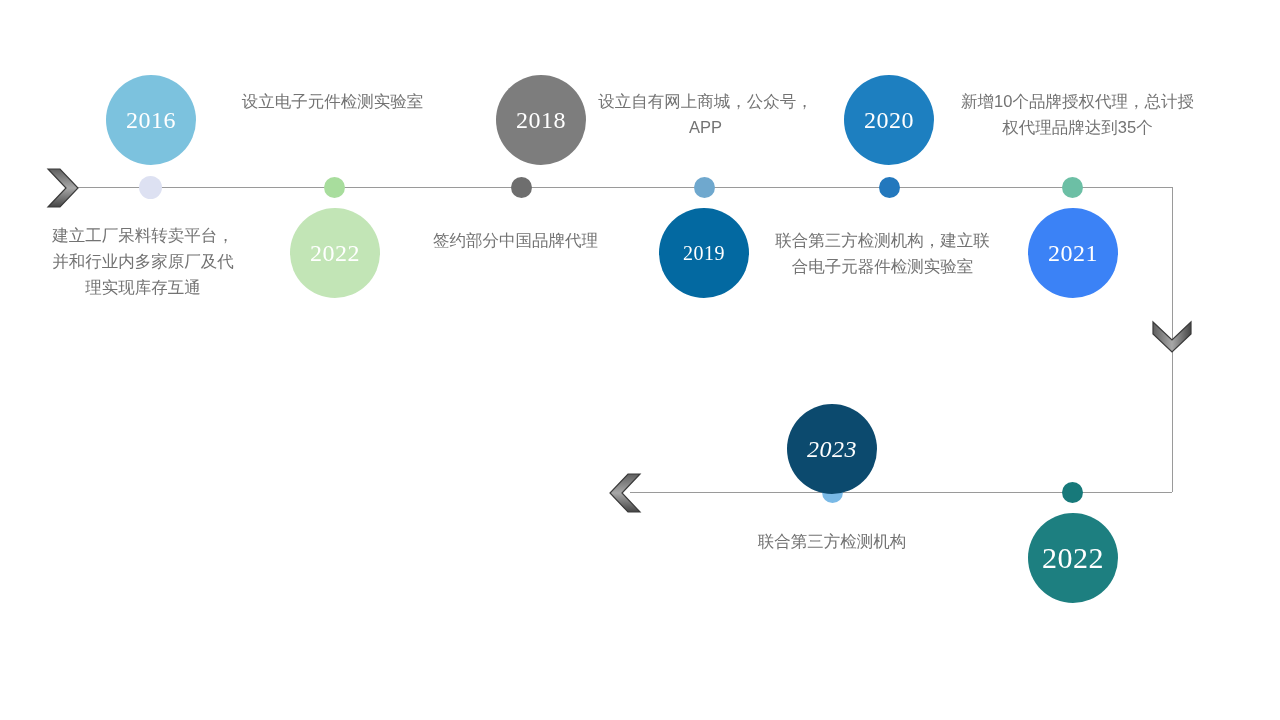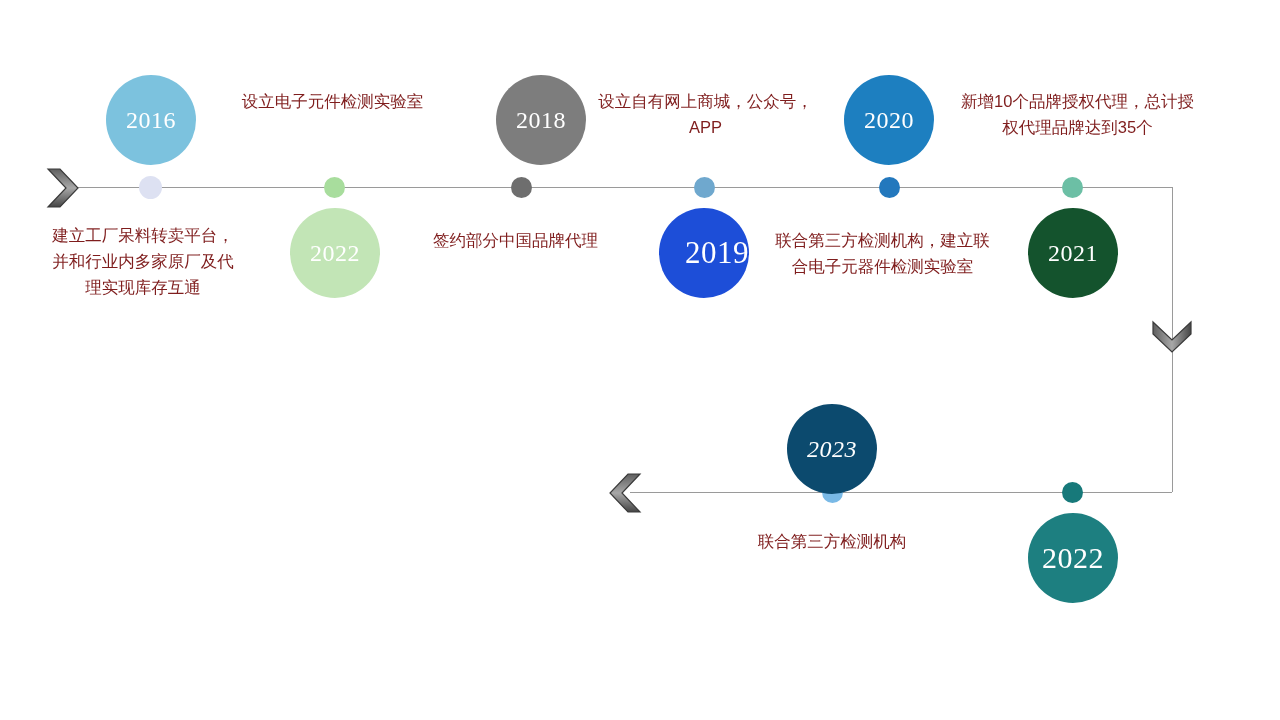--- a/index.html
+++ b/index.html
@@ -40,21 +40,21 @@
     letter-spacing: 0.5px;
   }
   
   .dot {
     position: absolute;
     border-radius: 50%;
   }
   
   .caption {
     position: absolute;
-    color: #7f1d1d;
+    color: #737373;
     font-size: 16.5px;
     line-height: 1.58;
     text-align: center;
     font-family: "Liberation Sans", "DejaVu Sans", sans-serif;
   }
 </style>
 </head>
 <body>
 
 <div id="stage">
@@ -110,29 +110,29 @@
   </div>
 
   <div class="bubble" style="left:290px; top:208px; width:90px; height:90px; background:#c2e5b6; font-size:24px;">
     <span>2022</span>
   </div>
 
   <div class="bubble" style="left:496px; top:75px; width:90px; height:90px; background:#7d7d7d; font-size:24px;">
     <span>2018</span>
   </div>
 
-  <div class="bubble" style="left:659px; top:208px; width:90px; height:90px; background:#1d4ed8; font-size:31px;justify-content:flex-end;">
+  <div class="bubble" style="left:659px; top:208px; width:90px; height:90px; background:#0369a1; font-size:20px;">
     <span>2019</span>
   </div>
 
   <div class="bubble" style="left:844px; top:75px; width:90px; height:90px; background:#1d7fc0; font-size:24px;">
     <span>2020</span>
   </div>
 
-  <div class="bubble" style="left:1028px; top:208px; width:90px; height:90px; background:#14532d; font-size:24px;">
+  <div class="bubble" style="left:1028px; top:208px; width:90px; height:90px; background:#3b82f6; font-size:24px;">
     <span>2021</span>
   </div>
 
   <div class="bubble" style="left:787px; top:404px; width:90px; height:90px; background:#0c4a6e; font-size:24px;font-style:italic;">
     <span>2023</span>
   </div>
 
   <div class="bubble" style="left:1028px; top:513px; width:90px; height:90px; background:#1d7f80; font-size:30px;">
     <span>2022</span>
   </div>

